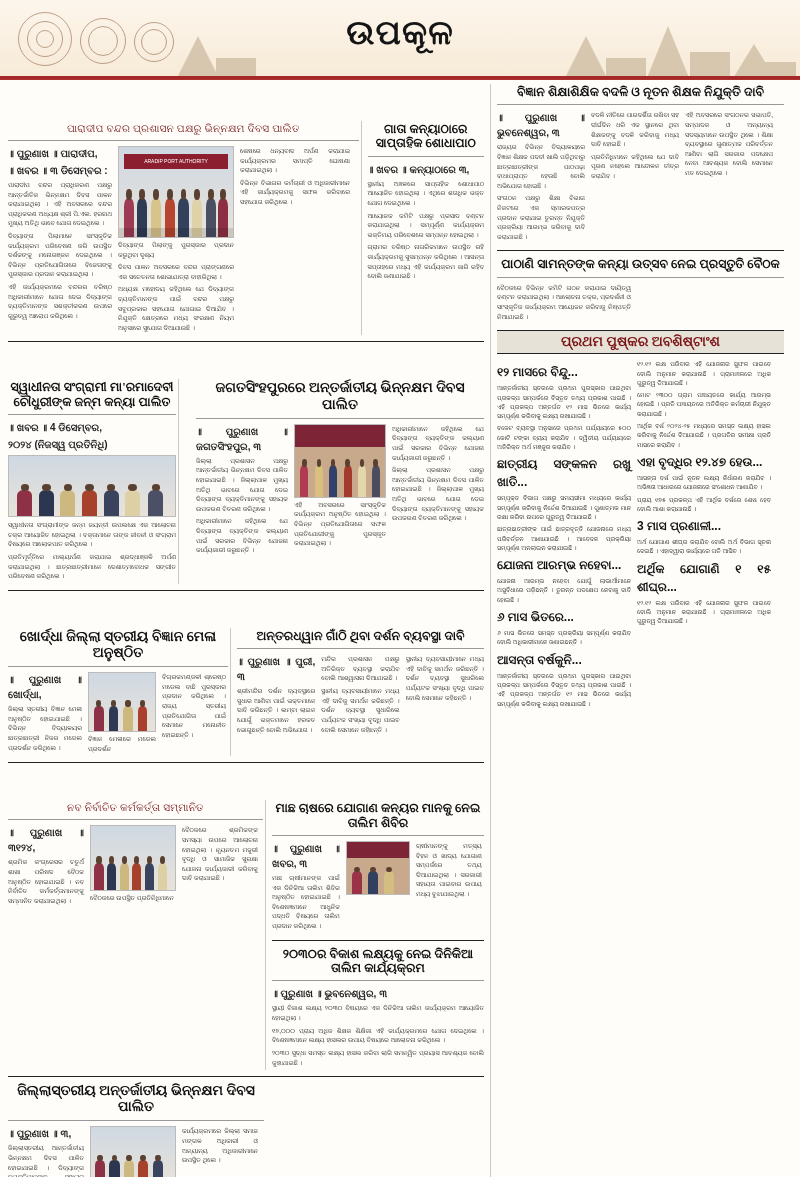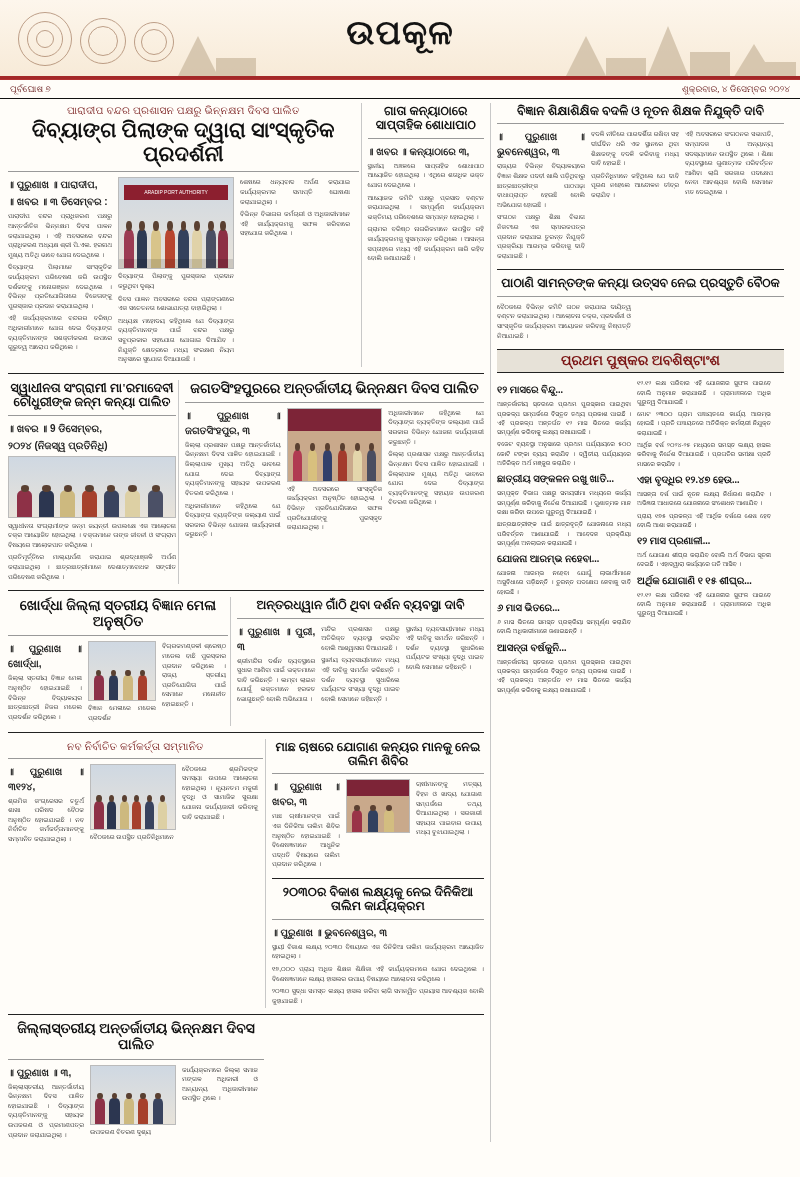--- a/index.html
+++ b/index.html
@@ -149,29 +149,29 @@
     border-bottom:1.4px solid #222;
     text-align:center;
     font-family:"Liberation Serif", serif;
     font-weight:bold;
     font-size:14px;
     padding:3px 0;
     color:#7a1313;
     margin: 6px 0 5px 0;
   }
   .sub-h {
-    font-family:Liberation Serif, serif;
-    font-weight:bold; font-size:10px; color:#111;
+    font-family:Liberation Sans, sans-serif;
+    font-weight:bold; font-size:12px; color:#111;
     margin:4px 0 2px 0;
   }
   .tiny-cols { display:flex; gap:6px; }
   .tiny { font-size:6.2px; line-height:1.5; text-align:justify; }
   .tiny p { margin:0 0 3px 0; }
 
-  .two-up { display:flex; gap:2px; }
+  .two-up { display:flex; gap:2px;margin-top:37px; }
 </style>
 </head>
 <body>
 
 <div class="page">
 
   <div class="masthead">
     <div class="masthead-left">
       <div class="mandala m1"></div>
       <div class="mandala m2"></div>
@@ -184,33 +184,28 @@
       <div class="t-body" style="left:56px"></div>
       <div class="t-spire" style="left:96px;border-bottom-width:54px"></div>
       <div class="t-body" style="left:140px;height:28px"></div>
       <div class="t-spire" style="left:182px;border-bottom-width:36px"></div>
       <div class="t-body" style="left:206px;height:18px"></div>
     </div>
     <div class="masthead-title">ଉପକୂଳ</div>
     <div class="masthead-rule"></div>
   </div>
 
-  <div class="dateline">
-    <span>ପୂର୍ବଘୋଷ  ୭</span>
-    <span class="right">ଶୁକ୍ରବାର, ୪ ଡିସେମ୍ବର ୨୦୨୪</span>
-  </div>
 
   <div class="content">
 
     <div class="col-left">
 
       <div class="two-up">
         <div style="width:352px">
           <div class="kicker">ପାରାଦୀପ ବନ୍ଦର ପ୍ରଶାସନ  ପକ୍ଷରୁ  ଭିନ୍ନକ୍ଷମ ଦିବସ ପାଲିତ</div>
-          <div class="headline h-xl">ଦିବ୍ୟାଙ୍ଗ ପିଲାଙ୍କ ଦ୍ୱାରା ସାଂସ୍କୃତିକ ପ୍ରଦର୍ଶନୀ</div>
           <div class="hr-thin"></div>
           <div class="body-cols">
             <div class="bcol" style="width:104px">
               <div class="byline">॥ ପୁରୁଣାଖ ॥ ପାରାଦୀପ,</div>
               <div class="byline">॥ ଖବର ॥ ୩ ଡିସେମ୍ବର :</div>
               <p>ପାରାଦୀପ ବନ୍ଦର ପ୍ରାଧିକରଣ ପକ୍ଷରୁ ଆନ୍ତର୍ଜାତିକ ଭିନ୍ନକ୍ଷମ ଦିବସ ପାଳନ କରାଯାଇଥିଲା । ଏହି ଅବସରରେ ବନ୍ଦର ପ୍ରାଧିକରଣ ଅଧ୍ୟକ୍ଷ ଶ୍ରୀ ପି.ଏଲ. ହରନାଥ ମୁଖ୍ୟ ଅତିଥି ଭାବେ ଯୋଗ ଦେଇଥିଲେ ।</p>
               <p>ଦିବ୍ୟାଙ୍ଗ ପିଲାମାନେ ସାଂସ୍କୃତିକ କାର୍ଯ୍ୟକ୍ରମ ପରିବେଷଣ କରି ଉପସ୍ଥିତ ଦର୍ଶକଙ୍କୁ ମନୋରଞ୍ଜନ ଦେଇଥିଲେ । ବିଭିନ୍ନ ପ୍ରତିଯୋଗିତାରେ ବିଜେତାଙ୍କୁ ପୁରସ୍କାର ପ୍ରଦାନ କରାଯାଇଥିଲା ।</p>
               <p>ଏହି କାର୍ଯ୍ୟକ୍ରମରେ ବନ୍ଦରର ବରିଷ୍ଠ ଅଧିକାରୀମାନେ ଯୋଗ ଦେଇ ଦିବ୍ୟାଙ୍ଗ ବ୍ୟକ୍ତିମାନଙ୍କ ସଶକ୍ତୀକରଣ ଉପରେ ଗୁରୁତ୍ୱ ଆରୋପ କରିଥିଲେ ।</p>
             </div>
             <div style="width:116px">
@@ -254,42 +249,42 @@
         </div>
       </div>
 
       <div class="hr-thick"></div>
 
       <div class="two-up">
         <div style="width:170px">
           <div class="headline h-sm">ସ୍ୱାଧୀନତା ସଂଗ୍ରାମୀ ମା'ରମାଦେବୀ ଚୌଧୁରୀଙ୍କ ଜନ୍ମ କନ୍ୟା ପାଲିତ</div>
           <div class="hr-thin"></div>
           <div class="bcol">
-            <div class="byline">॥ ଖବର ॥ 9 ଡିସେମ୍ବର,</div>
+            <div class="byline">॥ ଖବର ॥ 4 ଡିସେମ୍ବର,</div>
             <div class="byline">୨୦୨୪ (ନିଜସ୍ୱ ପ୍ରତିନିଧି)</div>
           </div>
           <div class="photo" style="height:62px;margin:3px 0">
             <div class="sky"></div>
             <div class="people">
               <div class="p" style="left:5%;background:#8e3147"></div>
               <div class="p" style="left:18%;background:#2c3650"></div>
               <div class="p" style="left:31%;background:#cdb97f"></div>
               <div class="p" style="left:44%;background:#a6412c"></div>
               <div class="p" style="left:57%;background:#39435e"></div>
               <div class="p" style="left:70%;background:#ddd0a4"></div>
               <div class="p" style="left:84%;background:#4b5066"></div>
             </div>
           </div>
           <div class="bcol">
             <p>ସ୍ୱାଧୀନତା ସଂଗ୍ରାମୀଙ୍କ ଜନ୍ମ ଜୟନ୍ତୀ ଉପଲକ୍ଷେ ଏକ ଆଲୋଚନା ଚକ୍ର ଆୟୋଜିତ ହୋଇଥିଲା । ବକ୍ତାମାନେ ତାଙ୍କ ଜୀବନୀ ଓ ସଂଗ୍ରାମ ବିଷୟରେ ଆଲୋକପାତ କରିଥିଲେ ।</p>
             <p>ପ୍ରତିମୂର୍ତ୍ତିରେ ମାଲ୍ୟାର୍ପଣ କରାଯାଇ ଶ୍ରଦ୍ଧାଞ୍ଜଳି ଅର୍ପଣ କରାଯାଇଥିଲା । ଛାତ୍ରଛାତ୍ରୀମାନେ ଦେଶାତ୍ମବୋଧକ ସଙ୍ଗୀତ ପରିବେଷଣ କରିଥିଲେ ।</p>
           </div>
         </div>
 
-        <div style="width:306px;padding-left:6px;border-left:1px solid #c8c8c8">
+        <div style="width:306px;padding-left:17px;border-left:1px solid #c8c8c8">
           <div class="headline h-md">ଜଗତସିଂହପୁରରେ ଅନ୍ତର୍ଜାତୀୟ ଭିନ୍ନକ୍ଷମ ଦିବସ ପାଲିତ</div>
           <div class="hr-thin"></div>
           <div class="body-cols">
             <div class="bcol" style="width:96px">
               <div class="byline">॥ ପୁରୁଣାଖ ॥ ଜଗତସିଂହପୁର, ୩</div>
               <p>ଜିଲ୍ଲା ପ୍ରଶାସନ ପକ୍ଷରୁ ଆନ୍ତର୍ଜାତୀୟ ଭିନ୍ନକ୍ଷମ ଦିବସ ପାଳିତ ହୋଇଯାଇଛି । ଜିଲ୍ଲାପାଳ ମୁଖ୍ୟ ଅତିଥି ଭାବରେ ଯୋଗ ଦେଇ ଦିବ୍ୟାଙ୍ଗ ବ୍ୟକ୍ତିମାନଙ୍କୁ ସହାୟକ ଉପକରଣ ବିତରଣ କରିଥିଲେ ।</p>
               <p>ଅଧିକାରୀମାନେ କହିଥିଲେ ଯେ ଦିବ୍ୟାଙ୍ଗ ବ୍ୟକ୍ତିଙ୍କ କଲ୍ୟାଣ ପାଇଁ ସରକାର ବିଭିନ୍ନ ଯୋଜନା କାର୍ଯ୍ୟକାରୀ କରୁଛନ୍ତି ।</p>
             </div>
             <div style="width:96px">
               <div class="photo" style="height:74px">
@@ -516,21 +511,21 @@
           <div class="sub-h">ଆସନ୍ତା ବର୍ଷକୁନି...</div>
           <p>ଆନ୍ତର୍ଜାତୀୟ ସ୍ତରରେ ପ୍ରଥମ ପୁରସ୍କାର ପାଇଥିବା ପ୍ରକଳ୍ପ ସମ୍ପର୍କରେ ବିସ୍ତୃତ ତଥ୍ୟ ପ୍ରକାଶ ପାଇଛି । ଏହି ପ୍ରକଳ୍ପ ଅନ୍ତର୍ଗତ ୧୨ ମାସ ଭିତରେ କାର୍ଯ୍ୟ ସମ୍ପୂର୍ଣ୍ଣ କରିବାକୁ ଲକ୍ଷ୍ୟ ରଖାଯାଇଛି ।</p>
         </div>
         <div class="tiny" style="width:134px">
           <p>୧୨.୧୨ ଲକ୍ଷ ପରିବାର ଏହି ଯୋଜନାର ସୁଫଳ ପାଇବେ ବୋଲି ଅନୁମାନ କରାଯାଉଛି । ଗ୍ରାମାଞ୍ଚଳରେ ଅଧିକ ଗୁରୁତ୍ୱ ଦିଆଯାଇଛି ।</p>
           <p>ମୋଟ ୨୩୦୦ ଗ୍ରାମ ପଞ୍ଚାୟତରେ କାର୍ଯ୍ୟ ଆରମ୍ଭ ହୋଇଛି । ପ୍ରତି ପଞ୍ଚାୟତରେ ଅତିରିକ୍ତ କର୍ମଚାରୀ ନିଯୁକ୍ତ କରାଯାଇଛି ।</p>
           <p>ଆର୍ଥିକ ବର୍ଷ ୨୦୨୪-୨୫ ମଧ୍ୟରେ ସମସ୍ତ ଲକ୍ଷ୍ୟ ହାସଲ କରିବାକୁ ନିର୍ଦ୍ଦେଶ ଦିଆଯାଇଛି । ପ୍ରଗତିର ସମୀକ୍ଷା ପ୍ରତି ମାସରେ କରାଯିବ ।</p>
           <div class="sub-h">ଏହା ବୃଦ୍ଧିର ୧୨.୪୭ ହେଉ...</div>
           <p>ଆସନ୍ତା ବର୍ଷ ପାଇଁ ନୂତନ ଲକ୍ଷ୍ୟ ନିର୍ଧାରଣ କରାଯିବ । ଅଭିଜ୍ଞତା ଆଧାରରେ ଯୋଜନାରେ ସଂଶୋଧନ ଆଣାଯିବ ।</p>
           <p>ପ୍ରାୟ ୧୭୫ ପ୍ରକଳ୍ପ ଏହି ଆର୍ଥିକ ବର୍ଷରେ ଶେଷ ହେବ ବୋଲି ଆଶା କରାଯାଉଛି ।</p>
-          <div class="sub-h">୧୨ ମାସ ପ୍ରଣାଳୀ...</div>
+          <div class="sub-h">3 ମାସ ପ୍ରଣାଳୀ...</div>
           <p>ଅର୍ଥ ଯୋଗାଣ ଶୀଘ୍ର କରାଯିବ ବୋଲି ଅର୍ଥ ବିଭାଗ ସୂଚନା ଦେଇଛି । ଏହାଦ୍ୱାରା କାର୍ଯ୍ୟରେ ଗତି ଆସିବ ।</p>
           <div class="sub-h">ଅର୍ଥିକ ଯୋଗାଣି ୧ ୧୫ ଶୀଘ୍ର...</div>
           <p>୧୨.୧୨ ଲକ୍ଷ ପରିବାର ଏହି ଯୋଜନାର ସୁଫଳ ପାଇବେ ବୋଲି ଅନୁମାନ କରାଯାଉଛି । ଗ୍ରାମାଞ୍ଚଳରେ ଅଧିକ ଗୁରୁତ୍ୱ ଦିଆଯାଇଛି ।</p>
         </div>
       </div>
     </div>
   </div>
 </div>
 
 </body></html>

